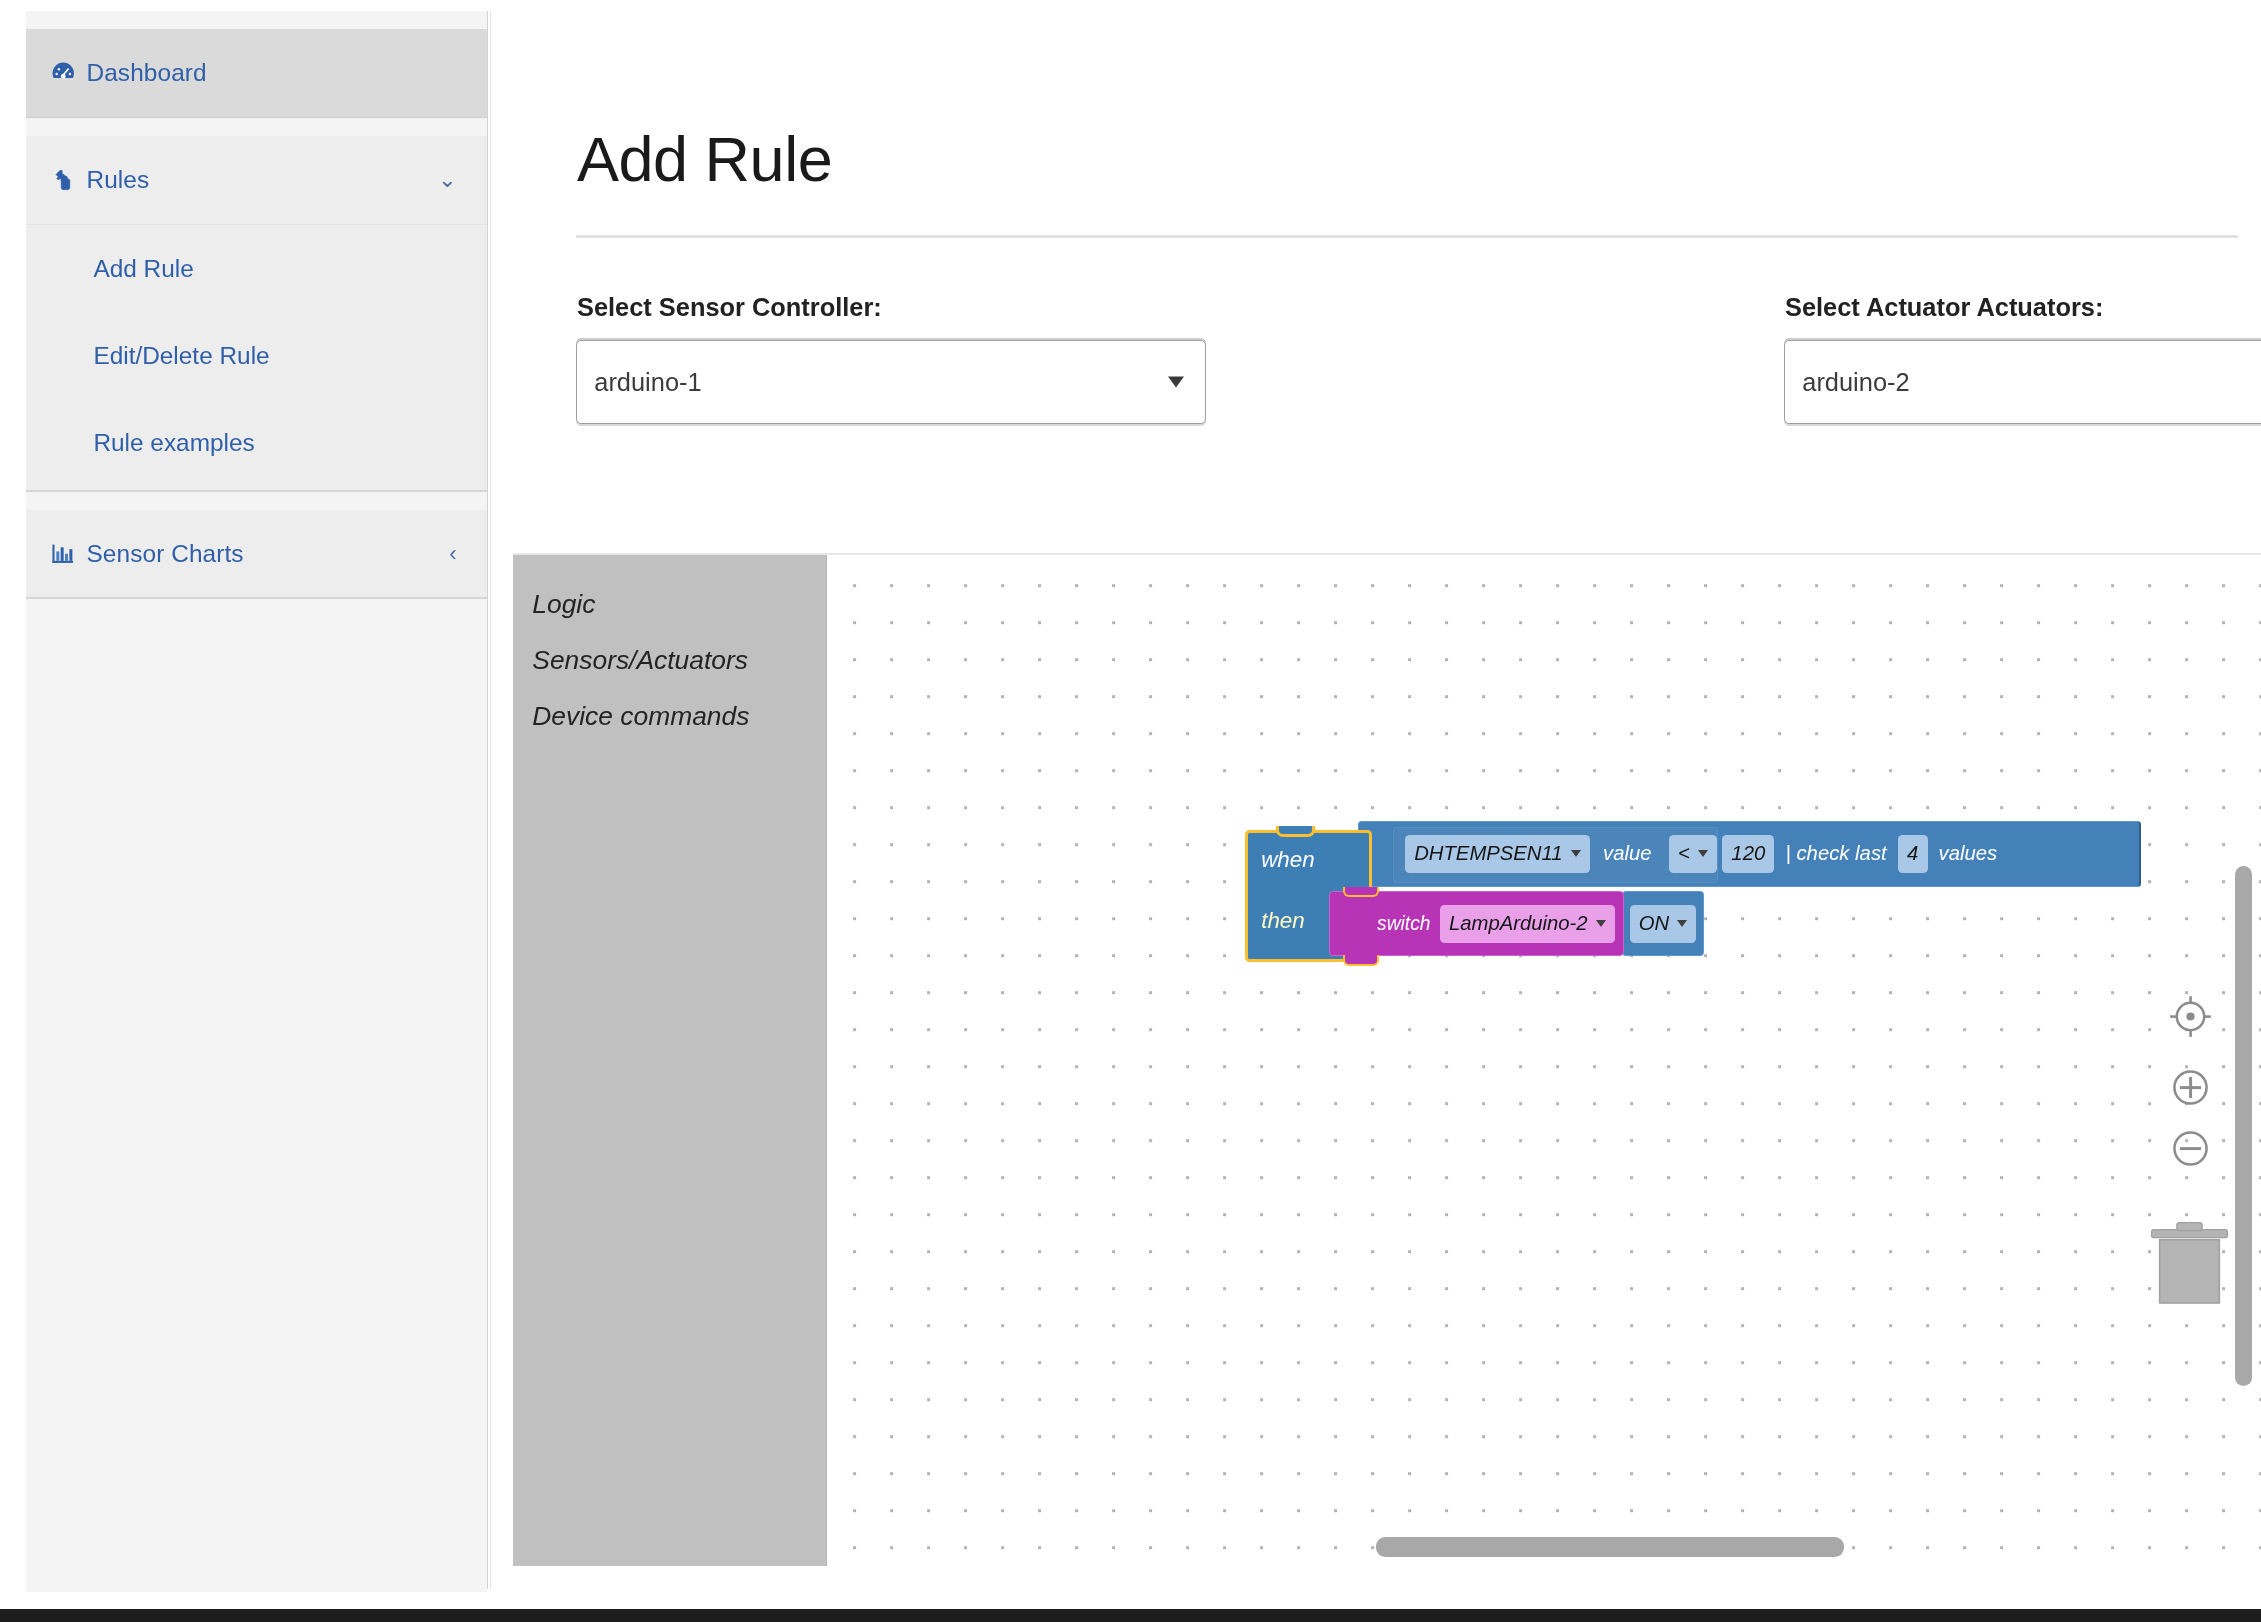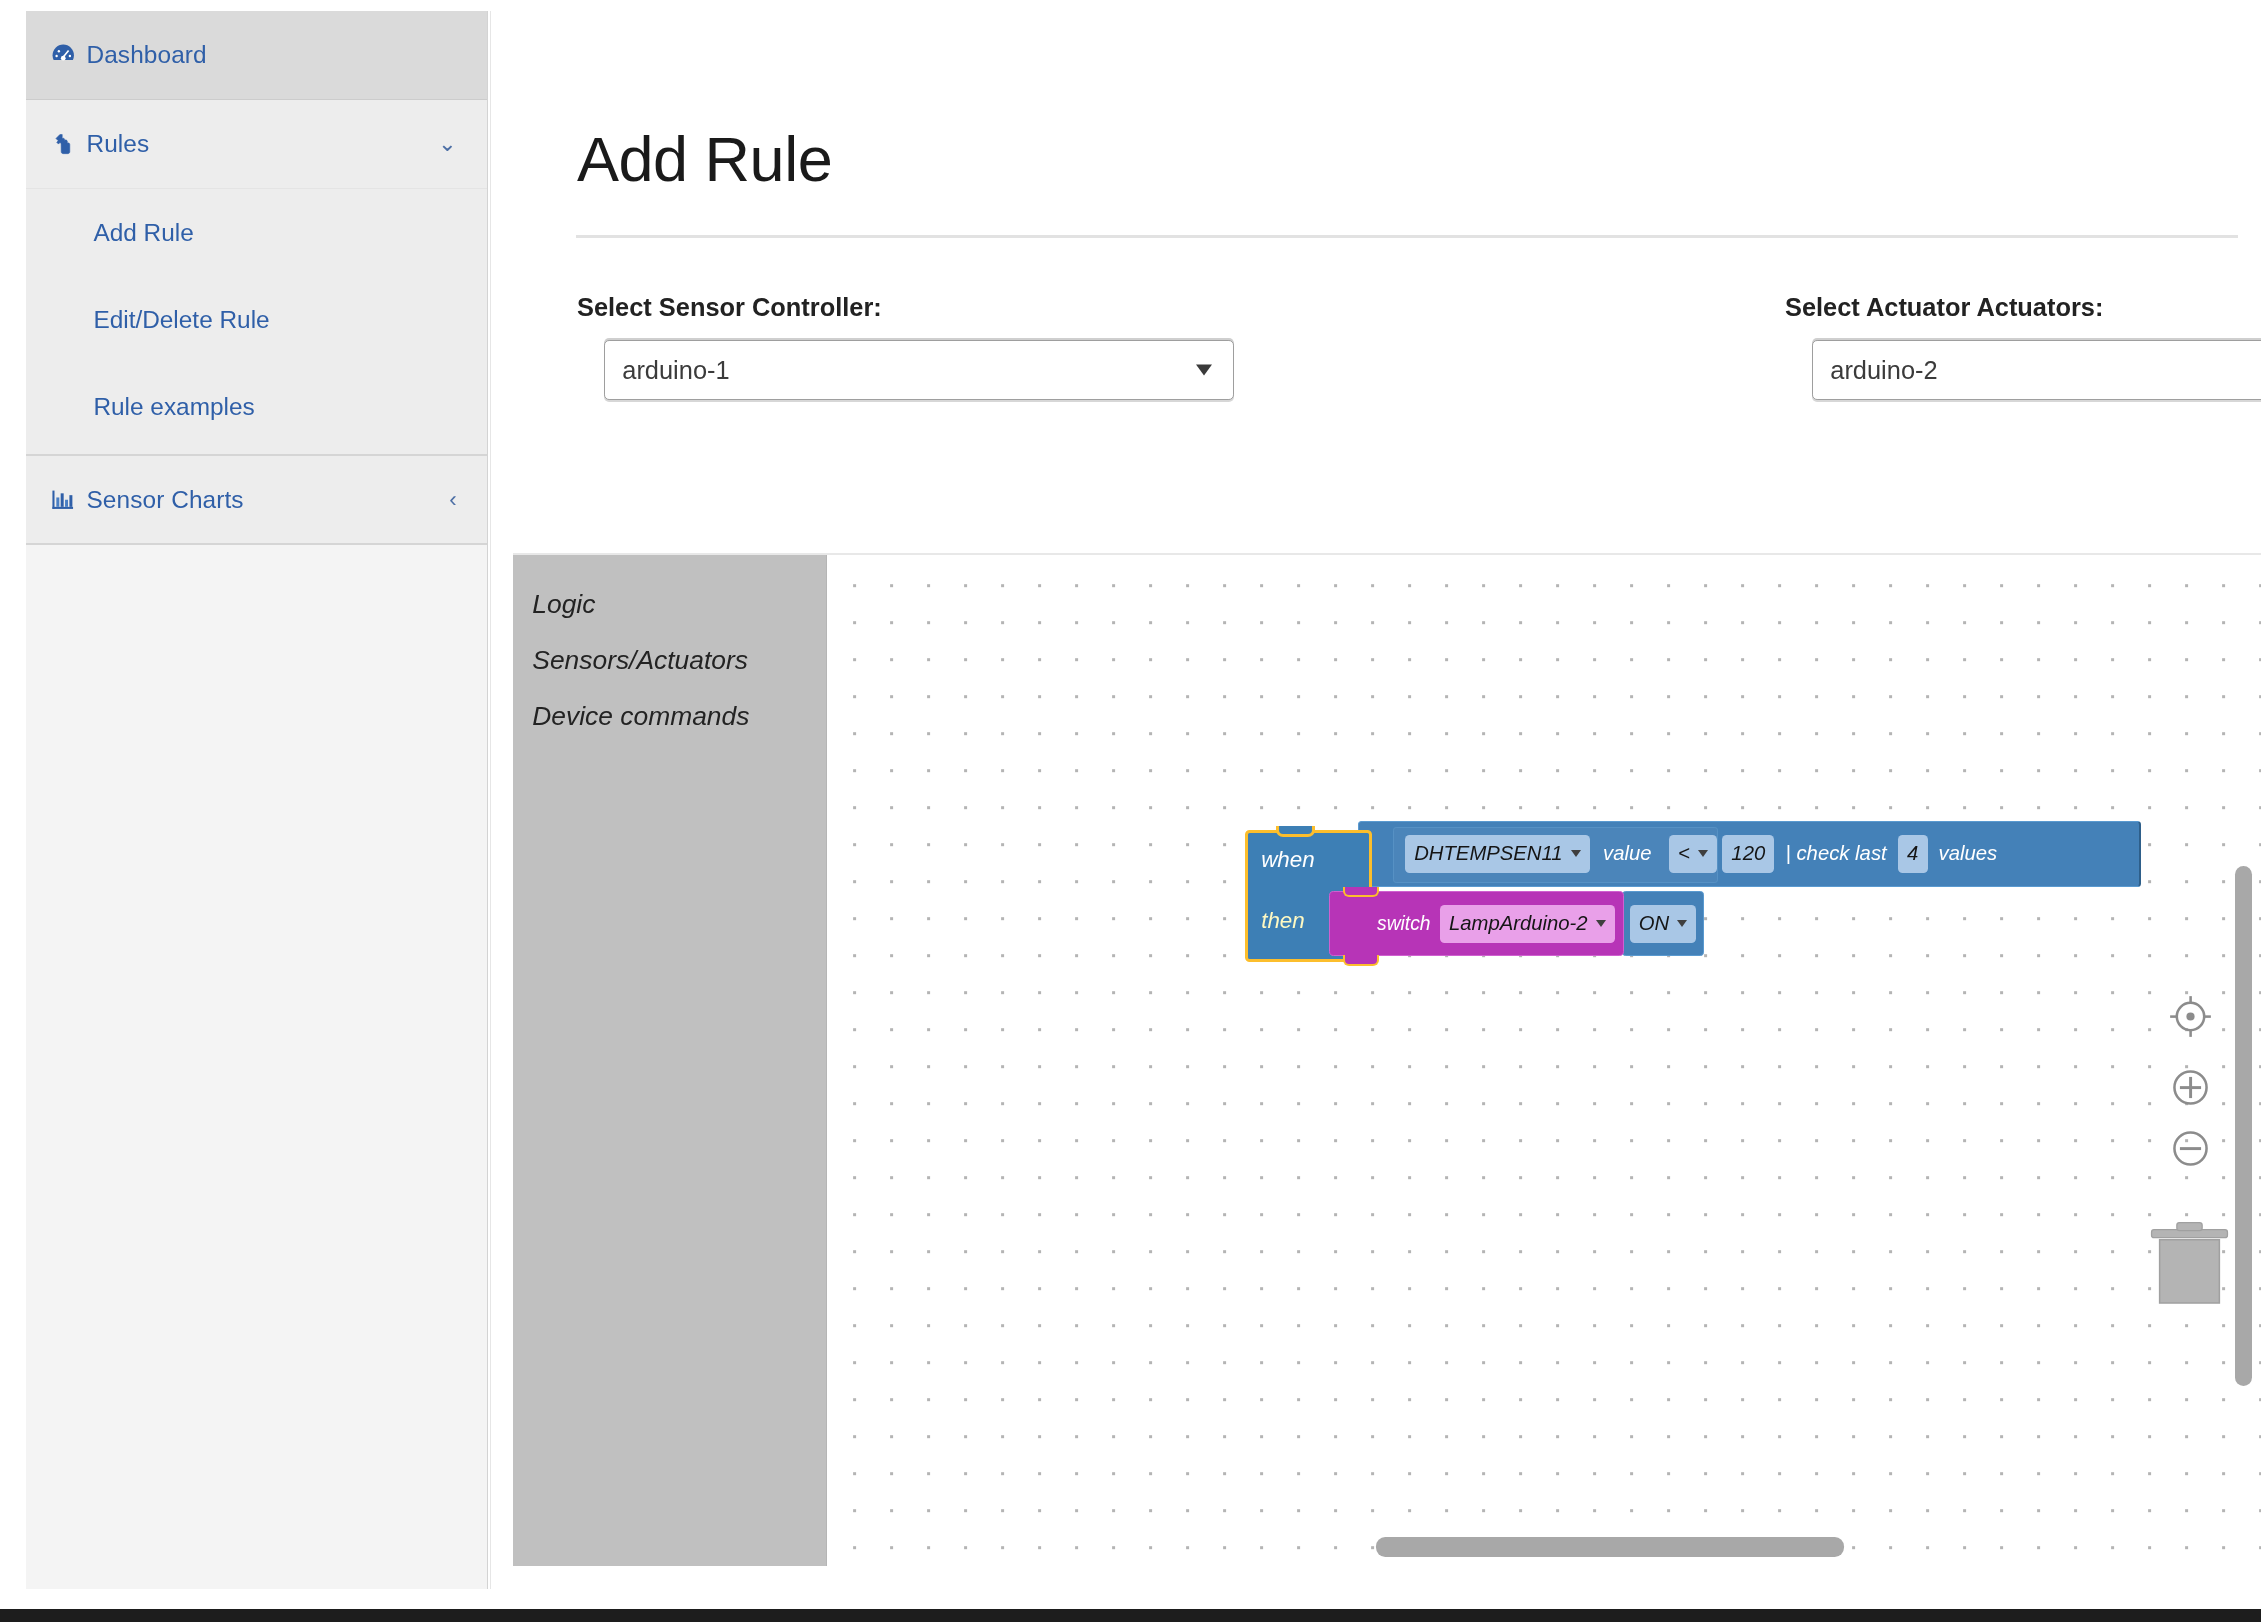--- a/index.html
+++ b/index.html
@@ -63,20 +63,21 @@
     align-items: center;
     width: 100%;
     padding: 0 22.4px;
     font-size: 24.4px;
     color: #2f5fa8;
     letter-spacing: 0.1px;
     white-space: nowrap;
   }
   .side-item.level1 {
     height: 89px;
+    margin-top: 18px;
   }
   .side-item.dash {
     background: #dadada;
     border-bottom: 1.5px solid #cccccc;
   }
   .side-item.rules {
     background: #ededed;
     border-bottom: 0.5px solid #e4e4e4;
   }
   .side-sub-wrap {
@@ -146,29 +147,28 @@
   
   .field-label {
     position: absolute;
     font-size: 25.4px;
     font-weight: bold;
     color: #222222;
     white-space: nowrap;
   }
   .select-box {
     position: absolute;
-    height: 60px;
+    height: 84px;
     background: #ffffff;
     border: 1.5px solid #9e9e9e;
     border-radius: 5.1px;
     box-shadow: 0 2px 0 0 #d7d7d7, 0 -2px 0 0 #cfcfcf;
     display: flex;
     align-items: center;
     padding: 0 17.3px;
-    margin-left: 28px;
   }
   .select-value {
     font-size: 25.4px;
     color: #3b3b3b;
     white-space: nowrap;
   }
   .select-arrow {
     position: absolute;
     right: 21.4px;
     top: 50%;

